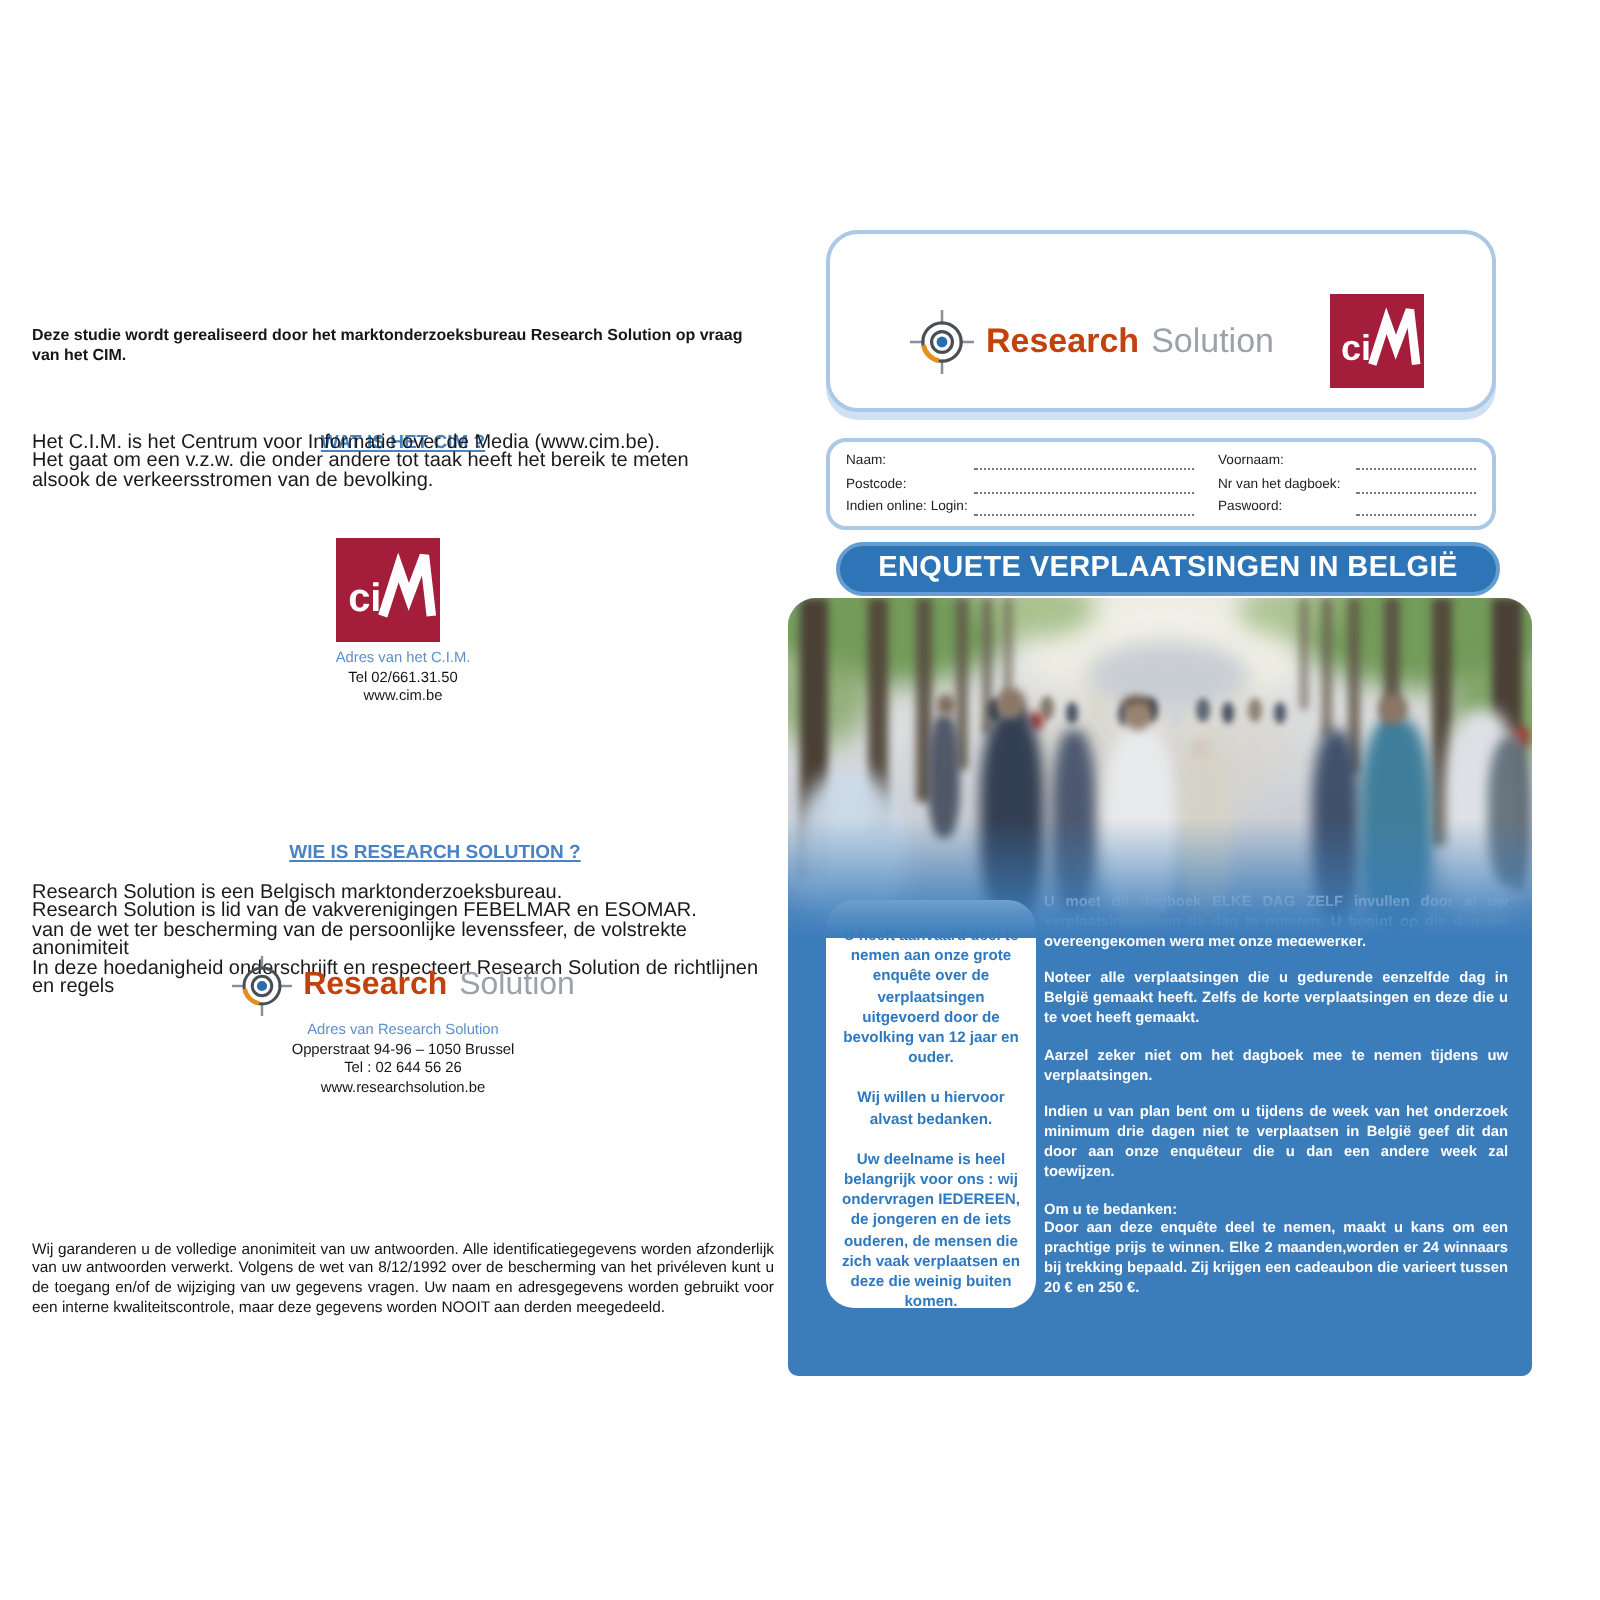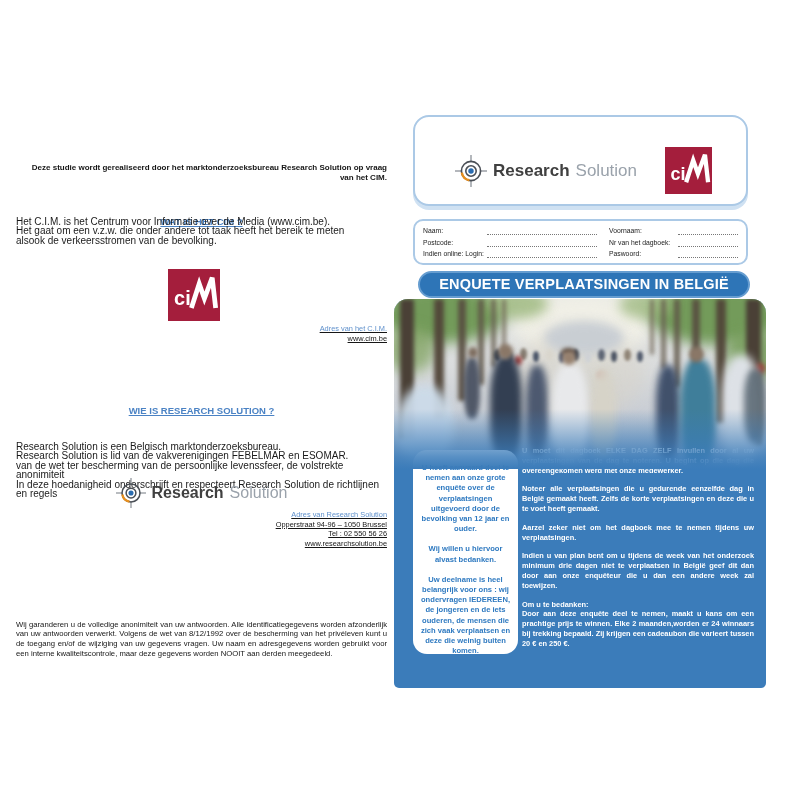--- a/index.html
+++ b/index.html
@@ -1,34 +1,34 @@
 <!DOCTYPE html>
 <html><head>
 <meta charset="utf-8">
 <style>
   html,body{margin:0;padding:0;background:#fff;}
   .canvas{position:relative;width:800px;height:800px;background:#fff;overflow:hidden;
           font-family:"Liberation Sans",sans-serif;color:#161616;}
 
   
   .lp-block{position:absolute;left:16px;width:371px;}
-  .intro{top:155px;font-size:8px;font-weight:bold;text-align:right;line-height:10px;}
+  .intro{top:155px;font-size:8px;font-weight:bold;text-align:left;line-height:10px;}
   .h-blue{color:#4a82c4;font-weight:bold;text-decoration:underline;font-size:9.5px;text-align:center;}
   .h1{top:216px;}
   .h2{top:405px;}
   .desc{font-size:10px;line-height:9.4px;text-align:left;color:#1a1a1a;}
   .cim-desc{top:217px;}
   .rs-desc{top:442px;}
   .cim-logo-left{position:absolute;left:168px;top:269px;width:52px;height:52px;}
-  .addr{text-align:right;font-size:7.4px;line-height:9.7px;text-decoration:underline;}
+  .addr{text-align:center;font-size:7.4px;line-height:9.7px;}
   .addr-label{color:#5d8fcb;}
   .addr1{top:324px;}
   .addr2{top:510px;}
   .rs-logo-row{top:478px;display:flex;justify-content:center;align-items:center;gap:6px;position:absolute;}
-  .rs-word1{font-weight:bold;color:#404040;}
+  .rs-word1{font-weight:bold;color:#c2410c;}
   .rs-word2{color:#9aa2ab;}
   .rs-size-left{font-size:16px;}
   .rs-size-card{font-size:17px;}
   .privacy{top:612px;font-size:7.7px;line-height:9.7px;text-align:justify;}
 
   
   .logo-card{position:absolute;left:413px;top:115px;width:335px;height:91px;background:#fff;
              border:2px solid #abc9e6;border-radius:16px;box-sizing:border-box;
              box-shadow:0 4px 0 rgba(168,200,231,.55);}
   .rs-logo-card{position:absolute;left:40px;top:38px;display:flex;align-items:center;gap:6px;}
@@ -86,24 +86,25 @@
     <div class="cim-logo-left">
       <svg viewBox="0 0 60 60" width="52" height="52">
         <rect width="60" height="60" fill="#a41e3c"></rect>
         <text x="7" y="42" font-size="23" font-weight="bold" fill="#ffffff" font-family="Liberation Sans, sans-serif">ci</text>
         <path d="M27 45 L36 17 L42 34 L51 10 L55 45" stroke="#ffffff" stroke-width="5.5" fill="none"></path>
       </svg>
     </div>
 
     <div class="lp-block addr addr1">
       <div class="addr-label">Adres van het C.I.M.</div>
+      <div>Tel  02/661.31.50</div>
       <div>www.cim.be</div>
     </div>
 
-    <h2 class="lp-block h-blue h2" style="margin:0">WIE IS RESEARCH SOLUTION ?</h2>
+    <h2 class="lp-block h-blue h2" style="margin:16px">WIE IS RESEARCH SOLUTION ?</h2>
 
     <div class="lp-block desc rs-desc">
       <div>Research Solution is een Belgisch marktonderzoeksbureau.</div>
       <div>Research Solution is lid van de vakverenigingen  FEBELMAR en ESOMAR.</div>
       <div>van de wet ter bescherming van de persoonlijke levenssfeer, de volstrekte anonimiteit</div>
       <div>In deze hoedanigheid onderschrijft en respecteert Research Solution de richtlijnen en regels</div>
     </div>
 
     <div class="lp-block rs-logo-row rs-size-left">
       <svg viewBox="0 0 40 40" width="30" height="30">
@@ -116,21 +117,21 @@
         <circle cx="20" cy="20" r="6.5" fill="none" stroke="#4a4f56" stroke-width="2"></circle>
         <circle cx="20" cy="20" r="3.4" fill="#2a6cb0"></circle>
       </svg>
       <span class="rs-word1">Research</span>
       <span class="rs-word2">Solution</span>
     </div>
 
     <div class="lp-block addr addr2">
       <div class="addr-label">Adres van Research Solution</div>
       <div>Opperstraat 94-96 – 1050 Brussel</div>
-      <div>Tel : 02 550 56 26</div>
+      <div>Tel : 02 644 56 26</div>
       <div>www.researchsolution.be</div>
     </div>
 
     <p class="lp-block privacy">Wij garanderen u de volledige anonimiteit van uw antwoorden. Alle identificatiegegevens worden afzonderlijk van uw antwoorden verwerkt. Volgens de wet van 8/12/1992 over de bescherming van het privéleven kunt u de toegang en/of de wijziging van uw gegevens vragen. Uw naam en adresgegevens worden gebruikt voor een interne kwaliteitscontrole, maar deze gegevens worden NOOIT aan derden meegedeeld.</p>
   </section>
 
   <section>
 
     <div class="logo-card">
       <div class="rs-logo-card rs-size-card">

